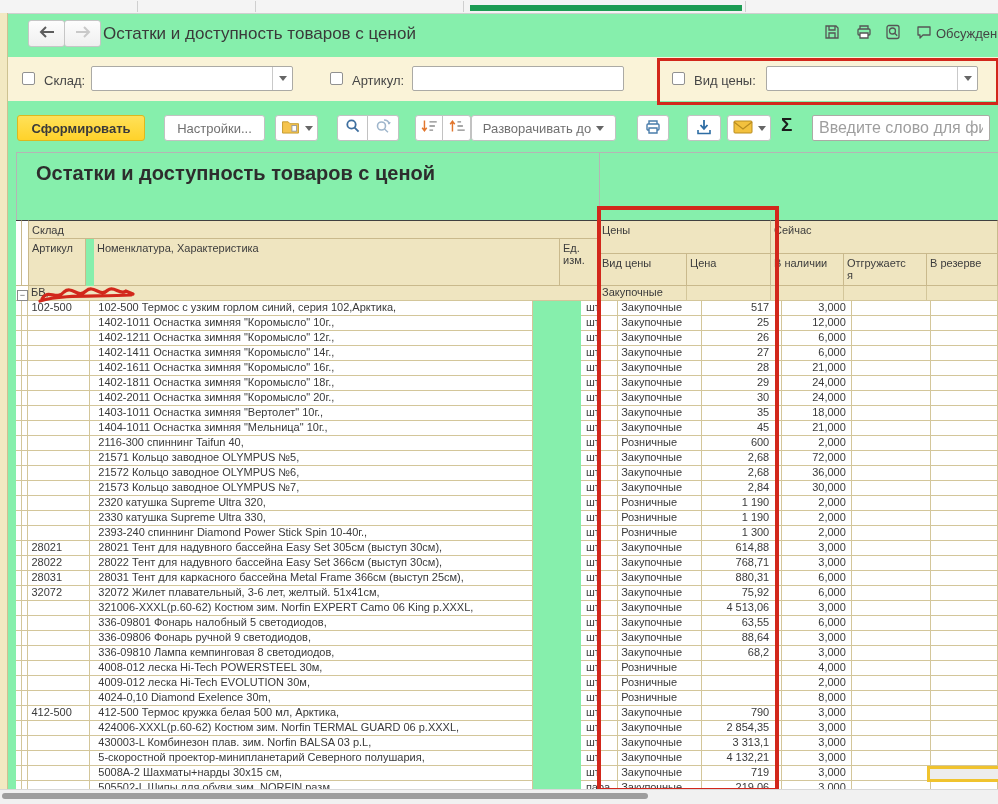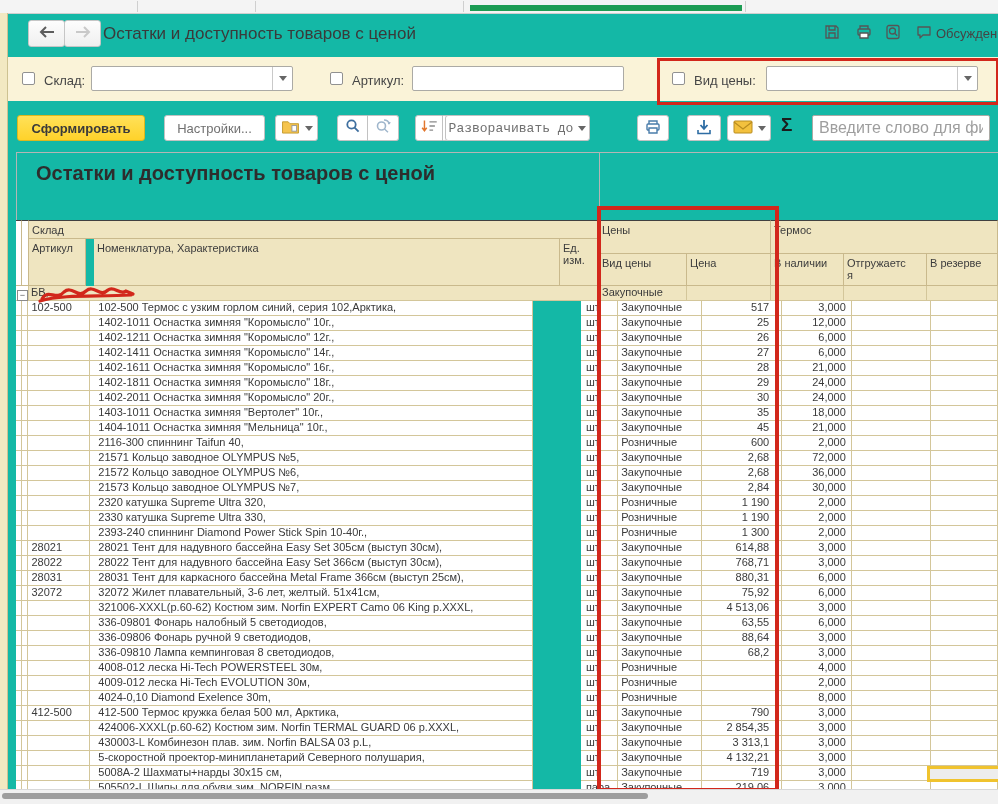--- a/index.html
+++ b/index.html
@@ -1,17 +1,17 @@
 <!DOCTYPE html>
 <html><head>
 <meta charset="utf-8">
 <style>
   html,body{margin:0;padding:0;background:#fff;}
   #app{position:relative;width:998px;height:804px;overflow:hidden;
-       font-family:"Liberation Sans","DejaVu Sans",sans-serif;color:#3a3a3a;background:#14b8a6;}
+       font-family:"Liberation Sans","DejaVu Sans",sans-serif;color:#3a3a3a;background:#86efac;}
   .abs{position:absolute;}
   
   #tabbar{left:0;top:0;width:998px;height:13px;background:#f4f4f4;border-bottom:1px solid #cfcfcf;}
   .tab-div{position:absolute;top:1px;width:1px;height:11px;background:#cfcfcf;}
   #active-tab{position:absolute;left:470px;top:5px;width:272px;height:6px;}
   
   .navbtn{position:absolute;top:20px;width:35px;height:25px;border:1px solid #c6c6c6;border-radius:3px;
           background:linear-gradient(#fdfdfd,#efefef);display:flex;align-items:center;justify-content:center;}
   #win-title{left:103px;top:24px;font-size:17px;color:#3a3a3a;white-space:nowrap;}
   .topicon{position:absolute;top:22px;width:20px;height:20px;display:flex;align-items:center;justify-content:center;cursor:default;}
@@ -32,21 +32,21 @@
        background:#fff;display:flex;align-items:center;justify-content:center;font-size:13px;color:#707070;gap:5px;}
   #btn-generate{left:17px;width:128px;background:linear-gradient(#ffe159,#ffd22a);border-color:#ddb81e;
        color:#3a3a3a;font-weight:700;}
   #btn-settings{left:164px;width:101px;}
   #btn-variant{left:275px;width:43px;}
   .grp{position:absolute;top:115px;height:26px;display:flex;}
   .grp .gbtn{width:31px;height:26px;box-sizing:border-box;border:1px solid #c2c2c2;background:#fff;
        display:flex;align-items:center;justify-content:center;}
   .grp .gbtn:first-child{border-radius:3px 0 0 3px;}
   .grp .gbtn:last-child{border-radius:0 3px 3px 0;border-left:none;}
-  #btn-expand{left:445px;width:145px;font-family:Liberation Mono, monospace;}
+  #btn-expand{left:471px;width:145px;}
   #btn-print{left:637px;width:32px;}
   #btn-download{left:687px;width:34px;}
   #btn-mail{left:727px;width:44px;}
   #sigma{left:781px;top:114px;font-size:19px;font-weight:700;color:#1c1c1c;}
   #filter-input{left:812px;top:115px;width:178px;height:26px;}
   #filter-input input::placeholder{color:#9e9e9e;}
   
   #leftstrip{left:0;top:13px;width:7px;height:791px;background:#f2e9c2;border-right:1px solid #cdc291;}
   
   #rep-title{left:36px;top:162px;font-size:20px;font-weight:700;color:#2d2d2d;white-space:nowrap;}
@@ -262,21 +262,21 @@
 
   <div class="abs" id="rep-title">Остатки и доступность товаров с ценой</div>
 
   <div class="hcell white topline" style="left:16px;top:220px;width:6px;height:66px"></div>
   <div class="hcell white topline" style="left:22px;top:220px;width:7px;height:66px"></div>
   <div class="hcell topline" style="left:29px;top:220px;width:570px;height:19px">Склад</div>
   <div class="hcell" style="left:29px;top:239px;width:57px;height:47px">Артикул</div>
   <div class="hcell" style="left:94px;top:239px;width:466px;height:47px">Номенклатура, Характеристика</div>
   <div class="hcell" style="left:560px;top:239px;width:39px;height:47px">Ед. изм.</div>
   <div class="hcell topline" style="left:599px;top:220px;width:172px;height:34px">Цены</div>
-  <div class="hcell topline" style="left:771px;top:220px;width:227px;height:34px">Термос</div>
+  <div class="hcell topline" style="left:771px;top:220px;width:227px;height:34px">Сейчас</div>
   <div class="hcell" style="left:599px;top:254px;width:88px;height:32px">Вид цены</div>
   <div class="hcell" style="left:687px;top:254px;width:84px;height:32px">Цена</div>
   <div class="hcell" style="left:771px;top:254px;width:73px;height:32px">В наличии</div>
   <div class="hcell" style="left:844px;top:254px;width:83px;height:32px;word-break:break-all;padding-right:18px">Отгружается</div>
   <div class="hcell" style="left:927px;top:254px;width:71px;height:32px">В резерве</div>
 
   <div class="abs" id="rows">
       <div class="trow group">
         <div class="cell c-g1" style="width: 13px; background: rgb(255, 255, 255);"></div>
         <div class="cell c-glabel">БВ,</div>

